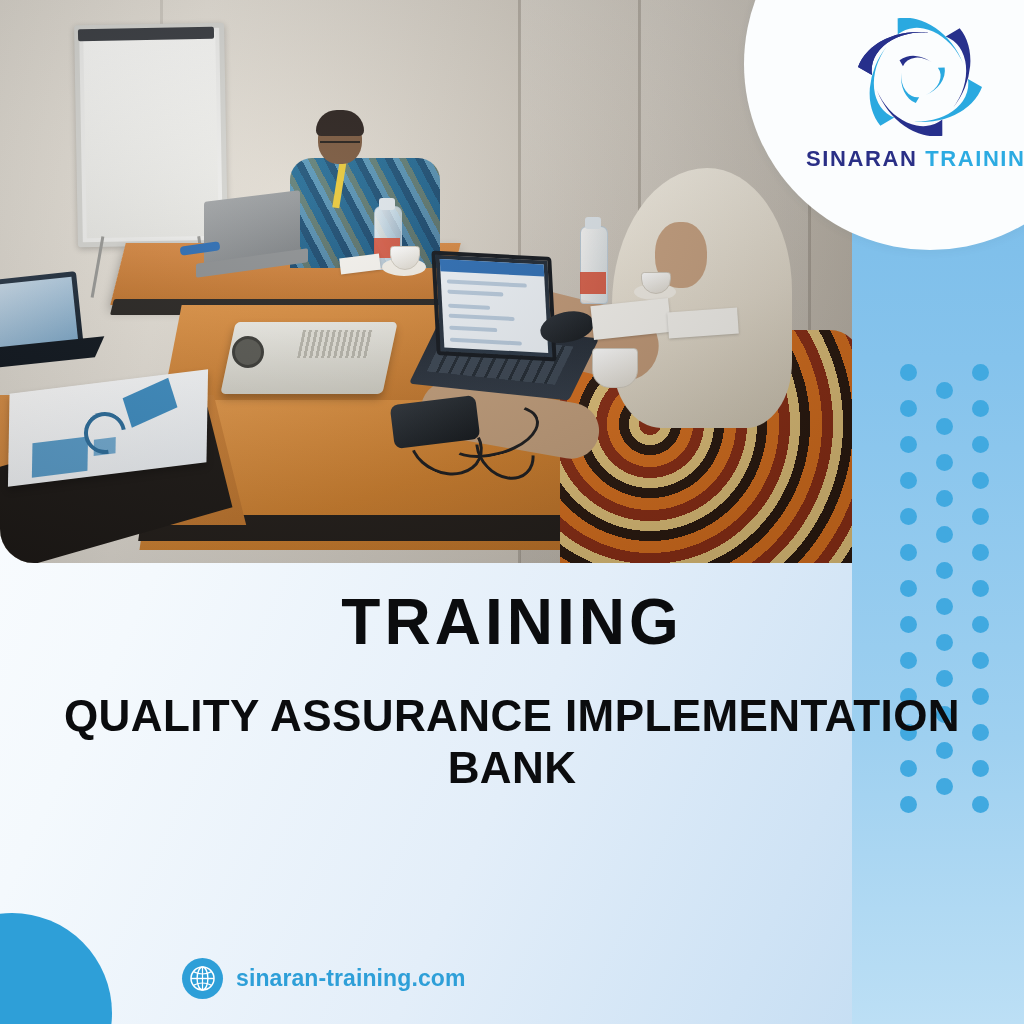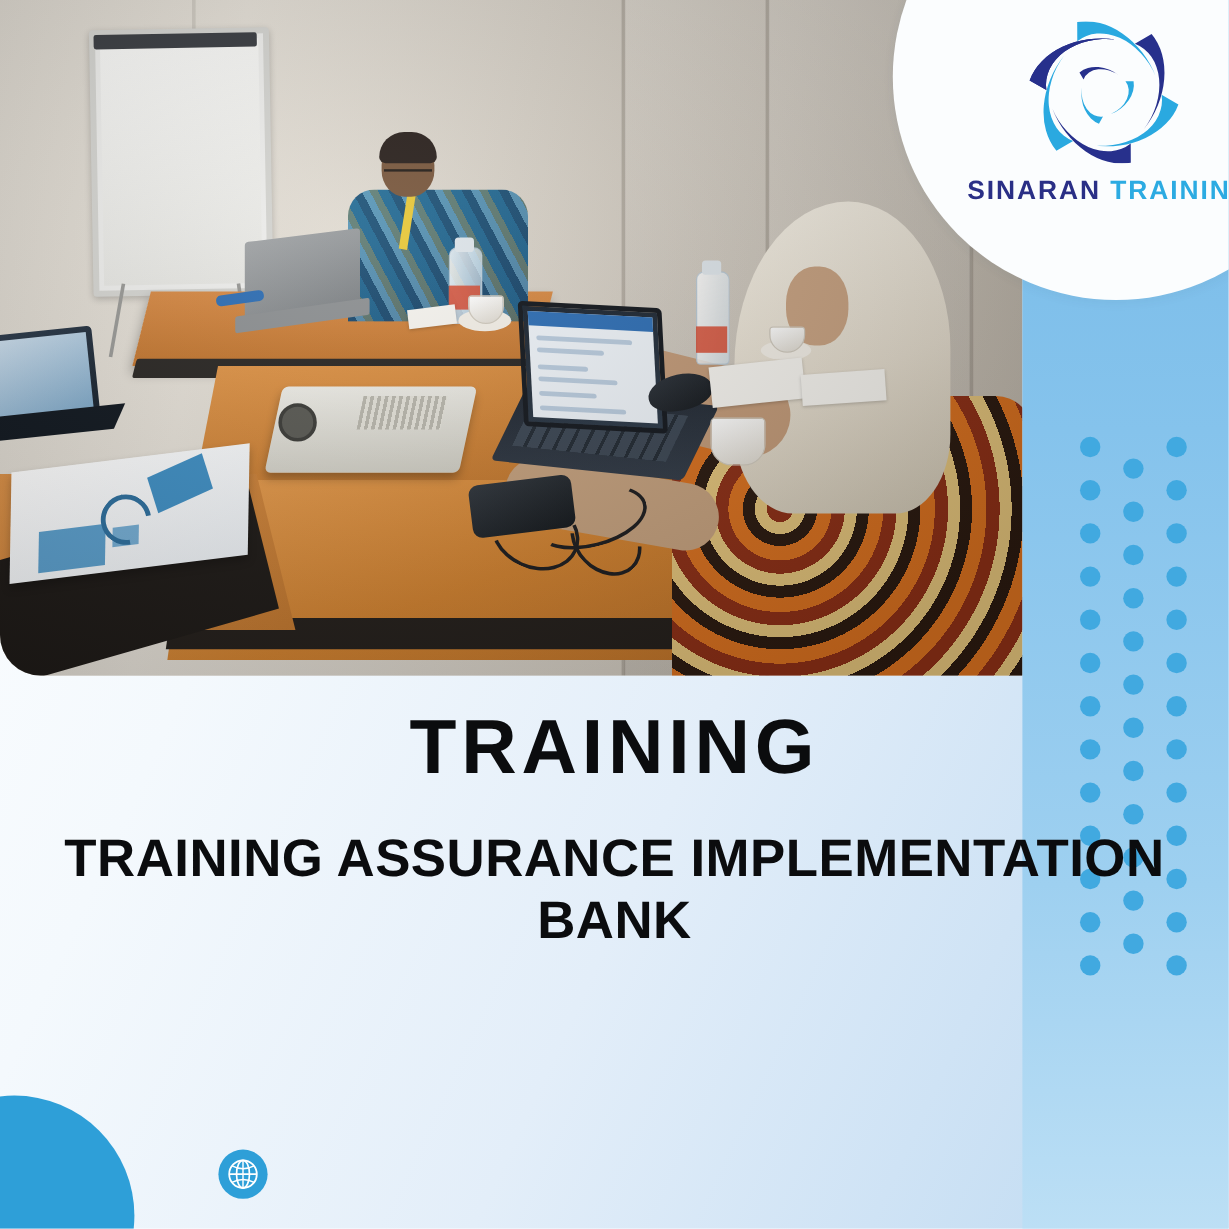--- a/index.html
+++ b/index.html
@@ -359,32 +359,33 @@
         </g>
       </svg>
     </div>
     <div class="logo-text">
       <span class="sin">SINARAN</span><span>&nbsp;</span><span class="trn">TRAINING</span>
     </div>
   </div>
 
   <div class="titles">
     <div class="t-main">TRAINING</div>
-    <div class="t-sub">TRAINING ASSURANCE IMPLEMENTATION BANK</div>
+    <div class="t-sub">QUALITY ASSURANCE IMPLEMENTATION BANK</div>
   </div>
 
   <div class="corner-blob"></div>
 
   <div class="site">
     <div class="globe">
       <svg width="27" height="27" viewBox="0 0 27 27" aria-hidden="true">
         <circle cx="13.5" cy="13.5" r="11.5" fill="none" stroke="#ffffff" stroke-width="1.5"></circle>
         <ellipse cx="13.5" cy="13.5" rx="5.4" ry="11.5" fill="none" stroke="#ffffff" stroke-width="1.4"></ellipse>
         <line x1="2" y1="13.5" x2="25" y2="13.5" stroke="#ffffff" stroke-width="1.4"></line>
         <path d="M4.3 6.6 Q13.5 11.4 22.7 6.6" fill="none" stroke="#ffffff" stroke-width="1.2"></path>
         <path d="M4.3 20.4 Q13.5 15.6 22.7 20.4" fill="none" stroke="#ffffff" stroke-width="1.2"></path>
         <line x1="13.5" y1="2" x2="13.5" y2="25" stroke="#ffffff" stroke-width="1.2"></line>
       </svg>
     </div>
+    <div class="site-text">sinaran-training.com</div>
   </div>
 
 
 </div>
 
 </body></html>

